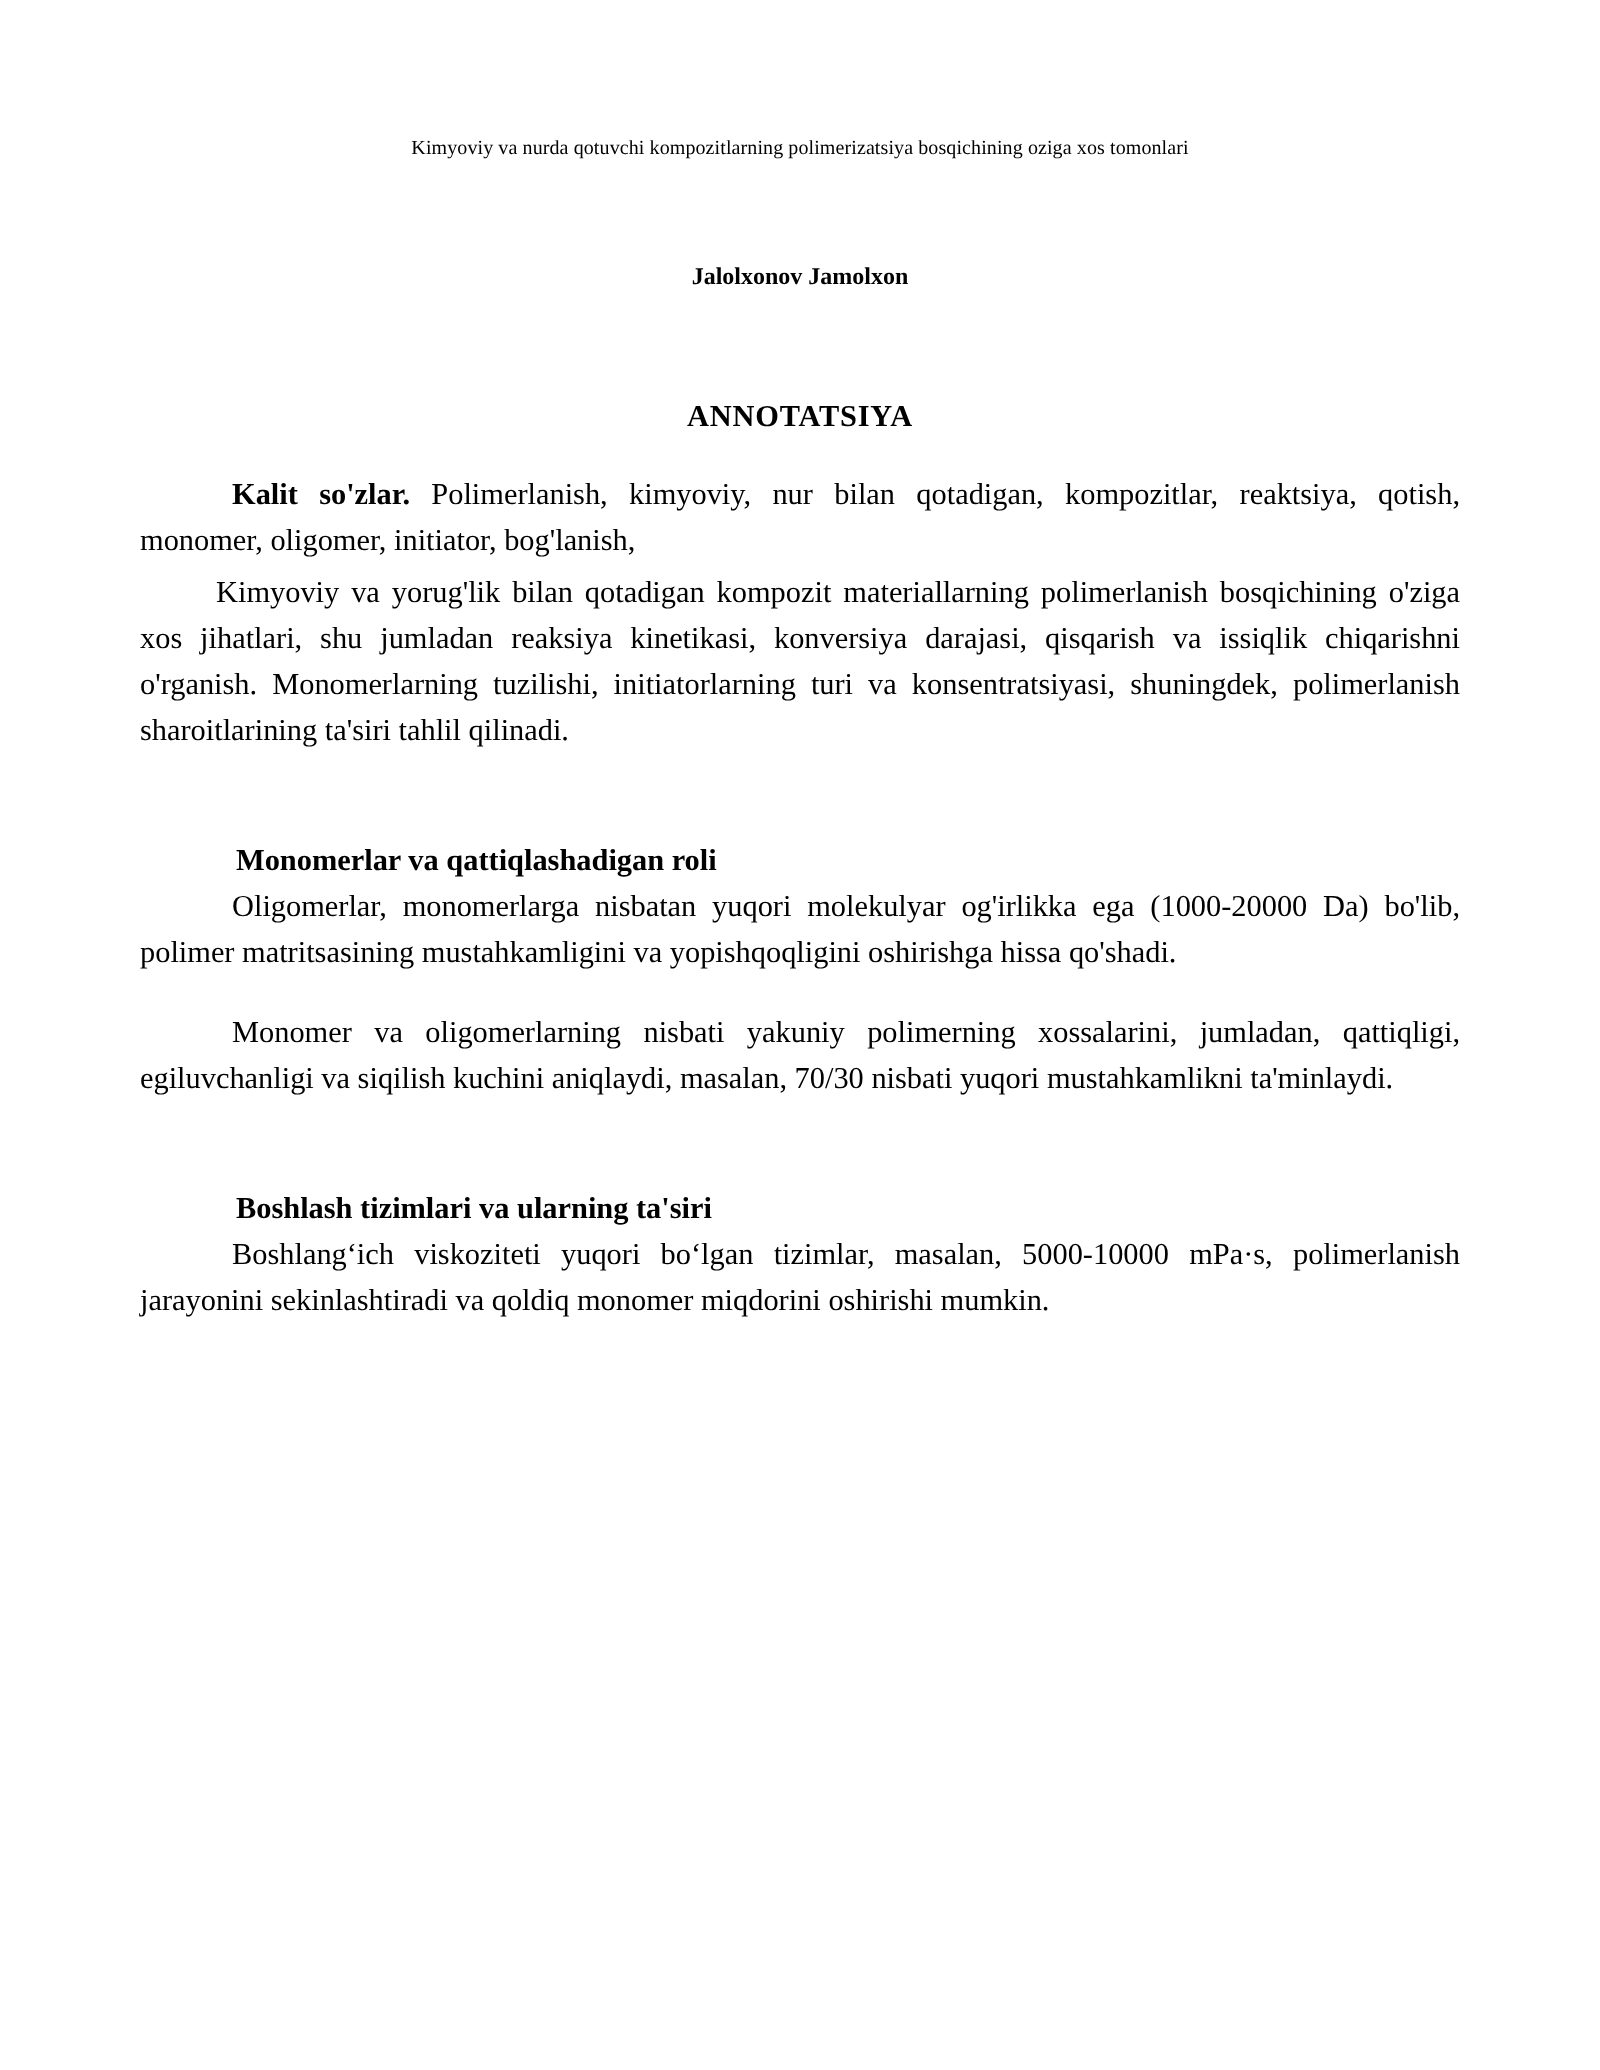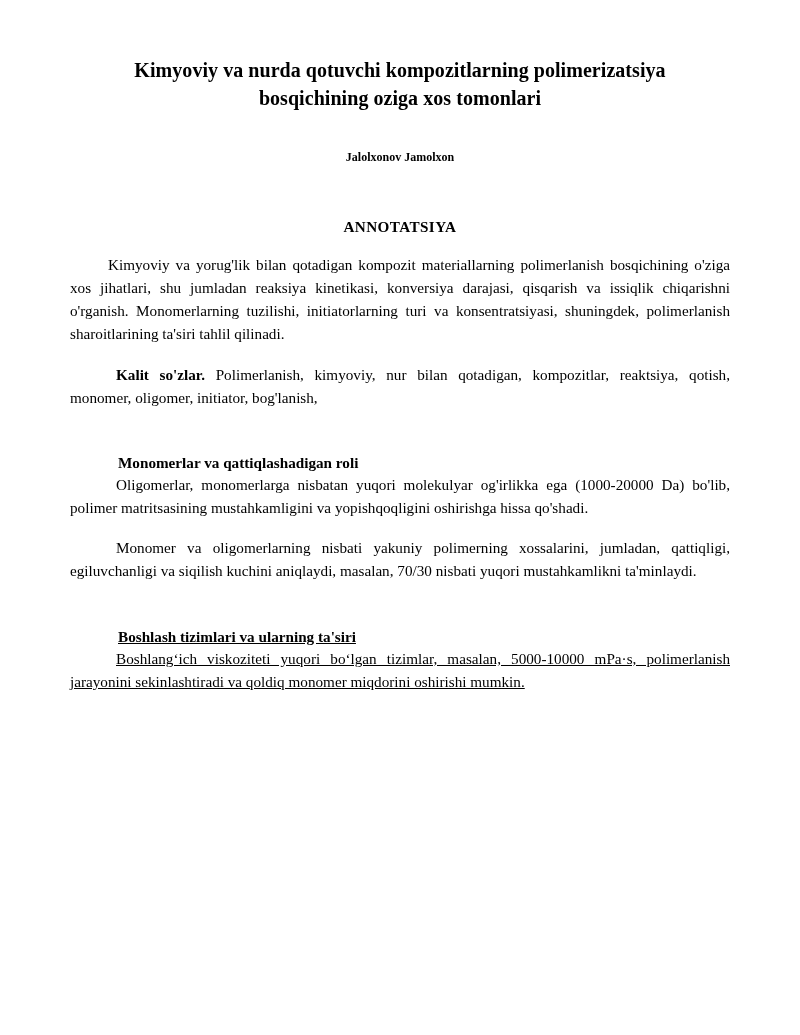--- a/index.html
+++ b/index.html
@@ -20,26 +20,26 @@
     position: relative;
     box-sizing: border-box;
     width: 800px;
     height: 1035px;
     padding: 56px 70px 0 70px;
     background: #ffffff;
   }
 
   
   .doc-title {
-    font-size: 20px;
-    font-weight: bold;
+    font-size: 10px;
+    font-weight: normal;
     text-align: center;
     line-height: 1.42;
     letter-spacing: 0.05px;
-    margin: 0;
+    margin: 12px;
     padding: 0 14px;
   }
 
   .author {
     font-size: 12px;
     font-weight: bold;
     text-align: center;
     line-height: 1.3;
     margin: 0;
     padding-top: 37px;
@@ -89,37 +89,36 @@
     margin: 0;
     padding-left: 48px;
     text-align: left;
   }
 
   .heading-block {
     margin-top: 44px;
   }
 
   .heading-block.second {
-    text-decoration: underline;
   }
 </style>
 </head>
 <body>
 
 <div class="page">
 
   <h1 class="doc-title">Kimyoviy va nurda qotuvchi kompozitlarning polimerizatsiya bosqichining oziga xos tomonlari</h1>
 
   <p class="author">Jalolxonov Jamolxon</p>
 
   <p class="section-center-heading">ANNOTATSIYA</p>
 
+  <p class="para gap indent-wide"><span class="lead-bold">Kalit so'zlar.</span><span> Polimerlanish,  kimyoviy,  nur bilan qotadigan, kompozitlar, reaktsiya, qotish, monomer, oligomer, initiator, bog'lanish,</span></p>
+
   <p class="para tight-top">Kimyoviy va yorug'lik bilan qotadigan kompozit materiallarning polimerlanish bosqichining o'ziga xos jihatlari, shu jumladan reaksiya kinetikasi, konversiya darajasi, qisqarish va issiqlik chiqarishni o'rganish.  Monomerlarning tuzilishi, initiatorlarning turi va konsentratsiyasi, shuningdek, polimerlanish sharoitlarining ta'siri tahlil qilinadi.</p>
-
-  <p class="para gap indent-wide"><span class="lead-bold">Kalit so'zlar.</span><span> Polimerlanish,  kimyoviy,  nur bilan qotadigan, kompozitlar, reaktsiya, qotish, monomer, oligomer, initiator, bog'lanish,</span></p>
 
   <div class="heading-block">
     <p class="section-heading">Monomerlar va qattiqlashadigan roli</p>
 
     <p class="para indent-wide">Oligomerlar, monomerlarga nisbatan yuqori molekulyar og'irlikka ega (1000-20000 Da) bo'lib, polimer matritsasining mustahkamligini va yopishqoqligini oshirishga hissa qo'shadi.</p>
 
     <p class="para gap indent-wide">Monomer va oligomerlarning nisbati yakuniy polimerning xossalarini, jumladan, qattiqligi, egiluvchanligi va siqilish kuchini aniqlaydi, masalan, 70/30 nisbati yuqori mustahkamlikni ta'minlaydi.</p>
 
   </div>
 

